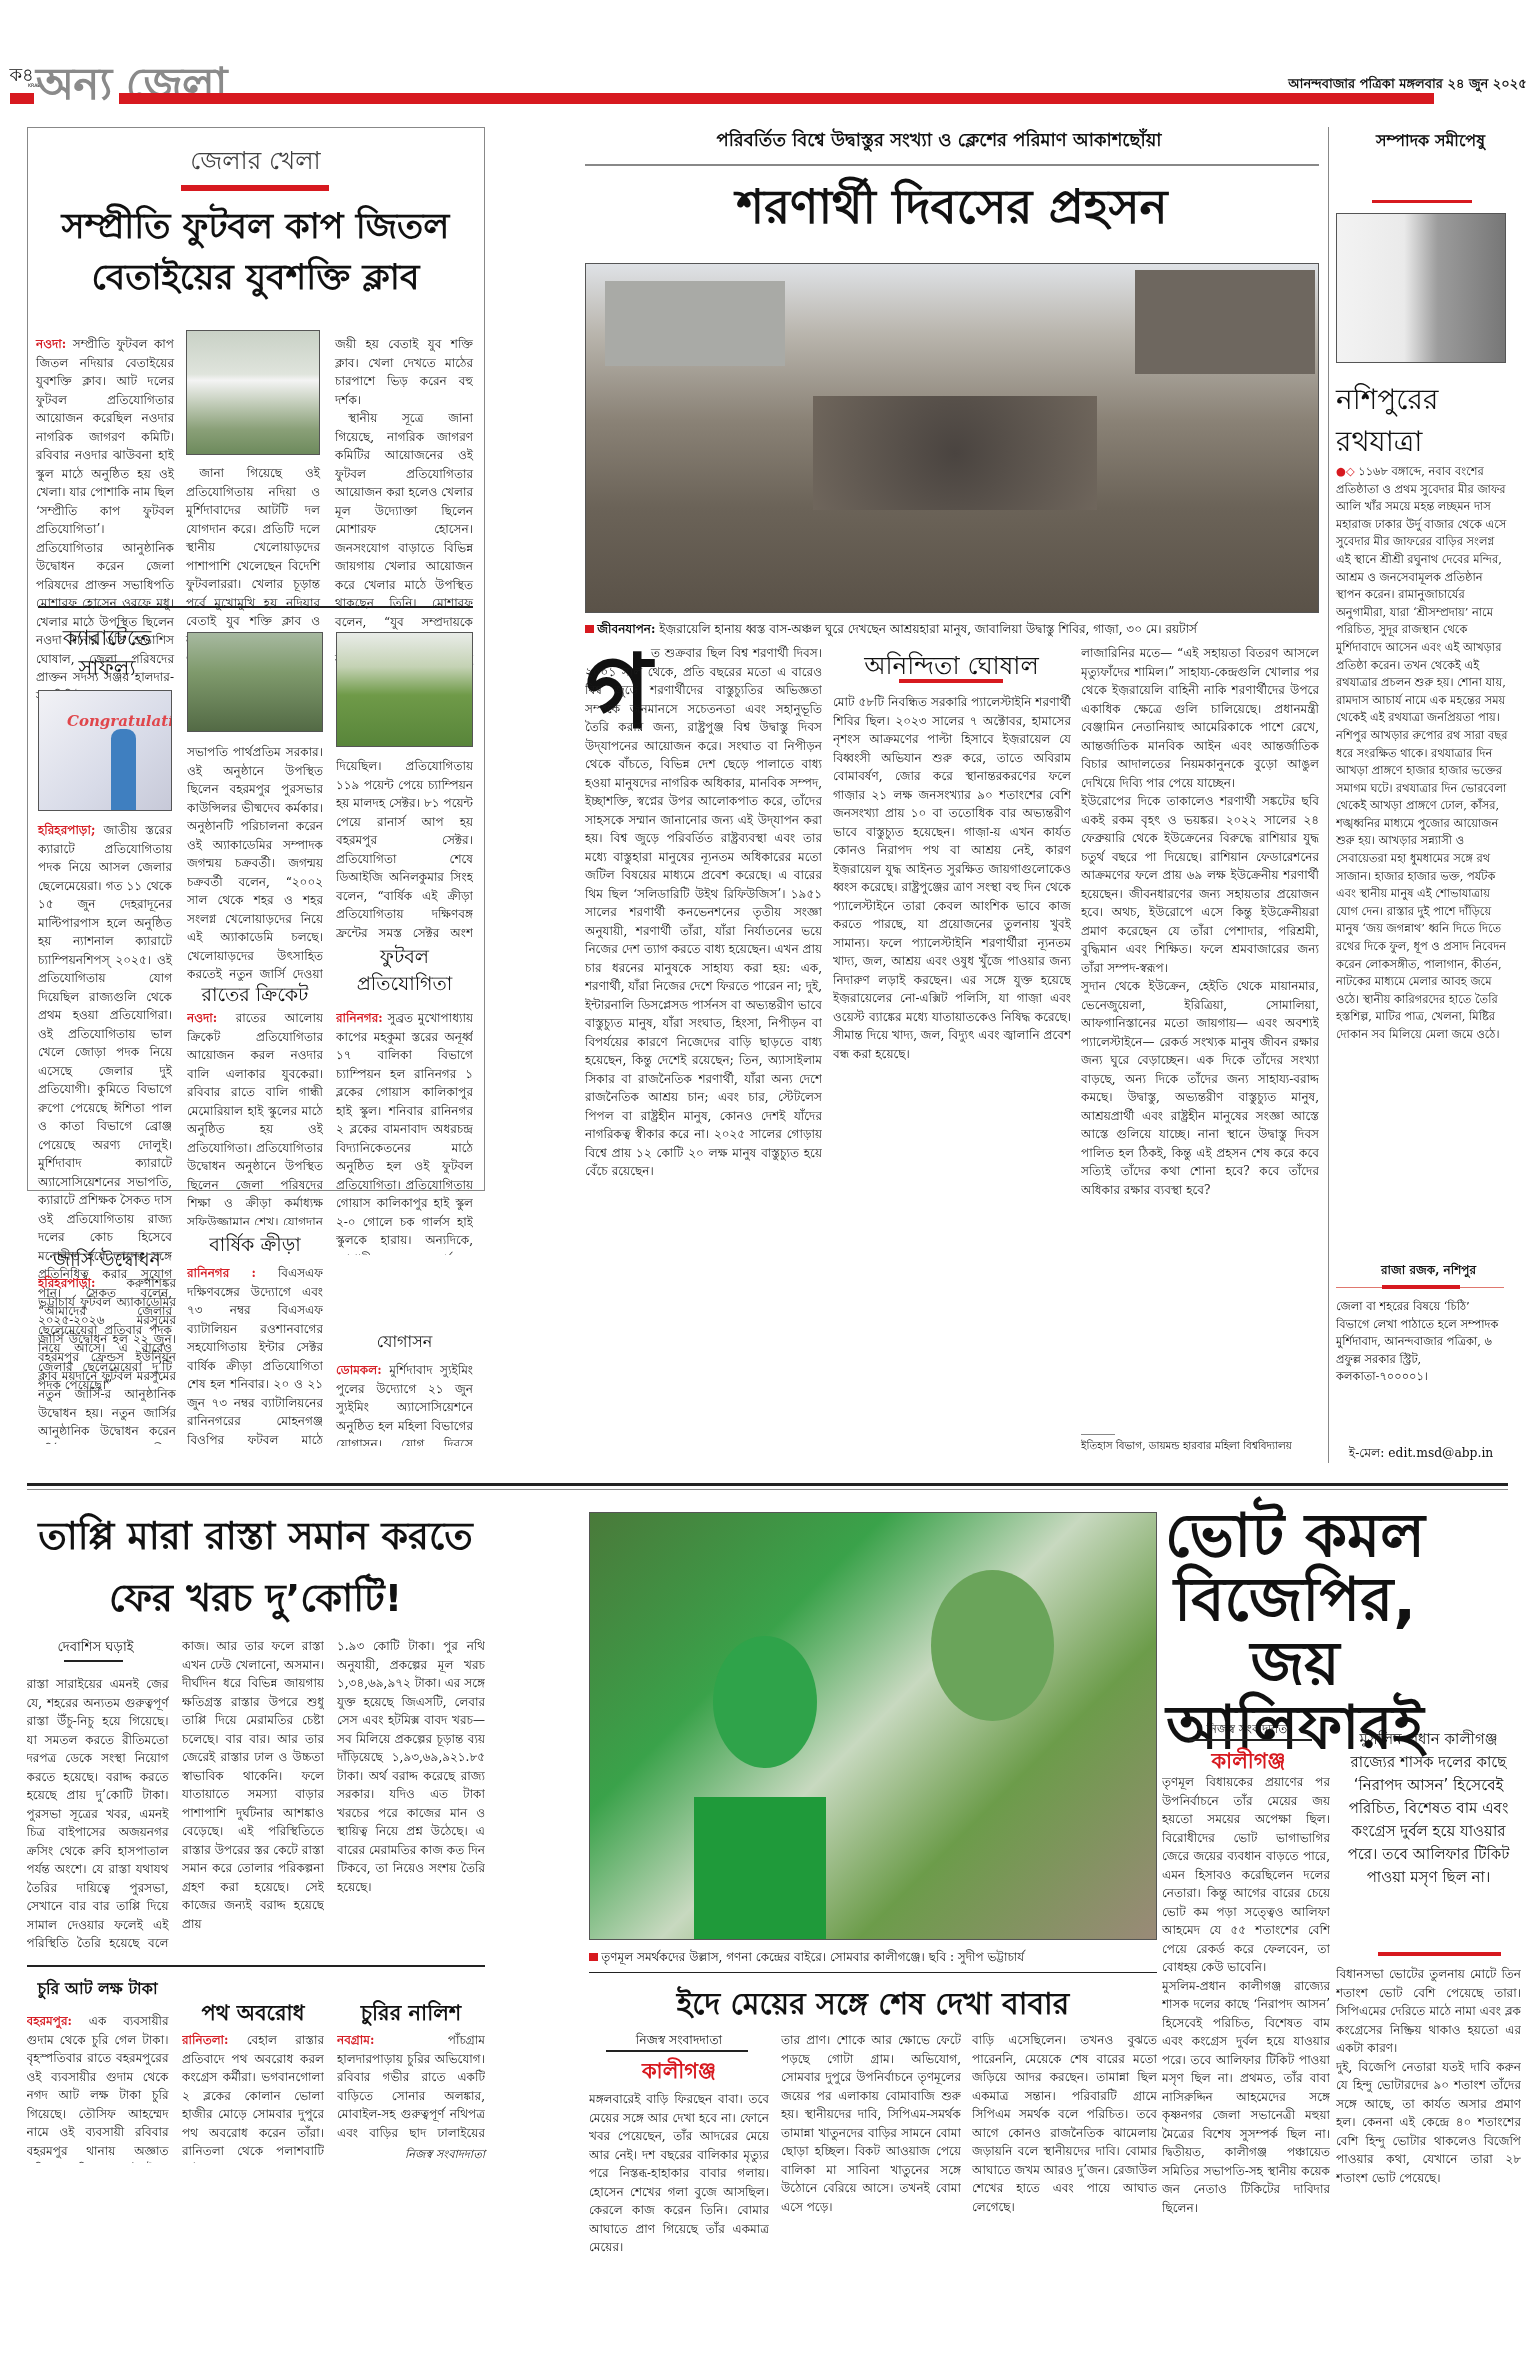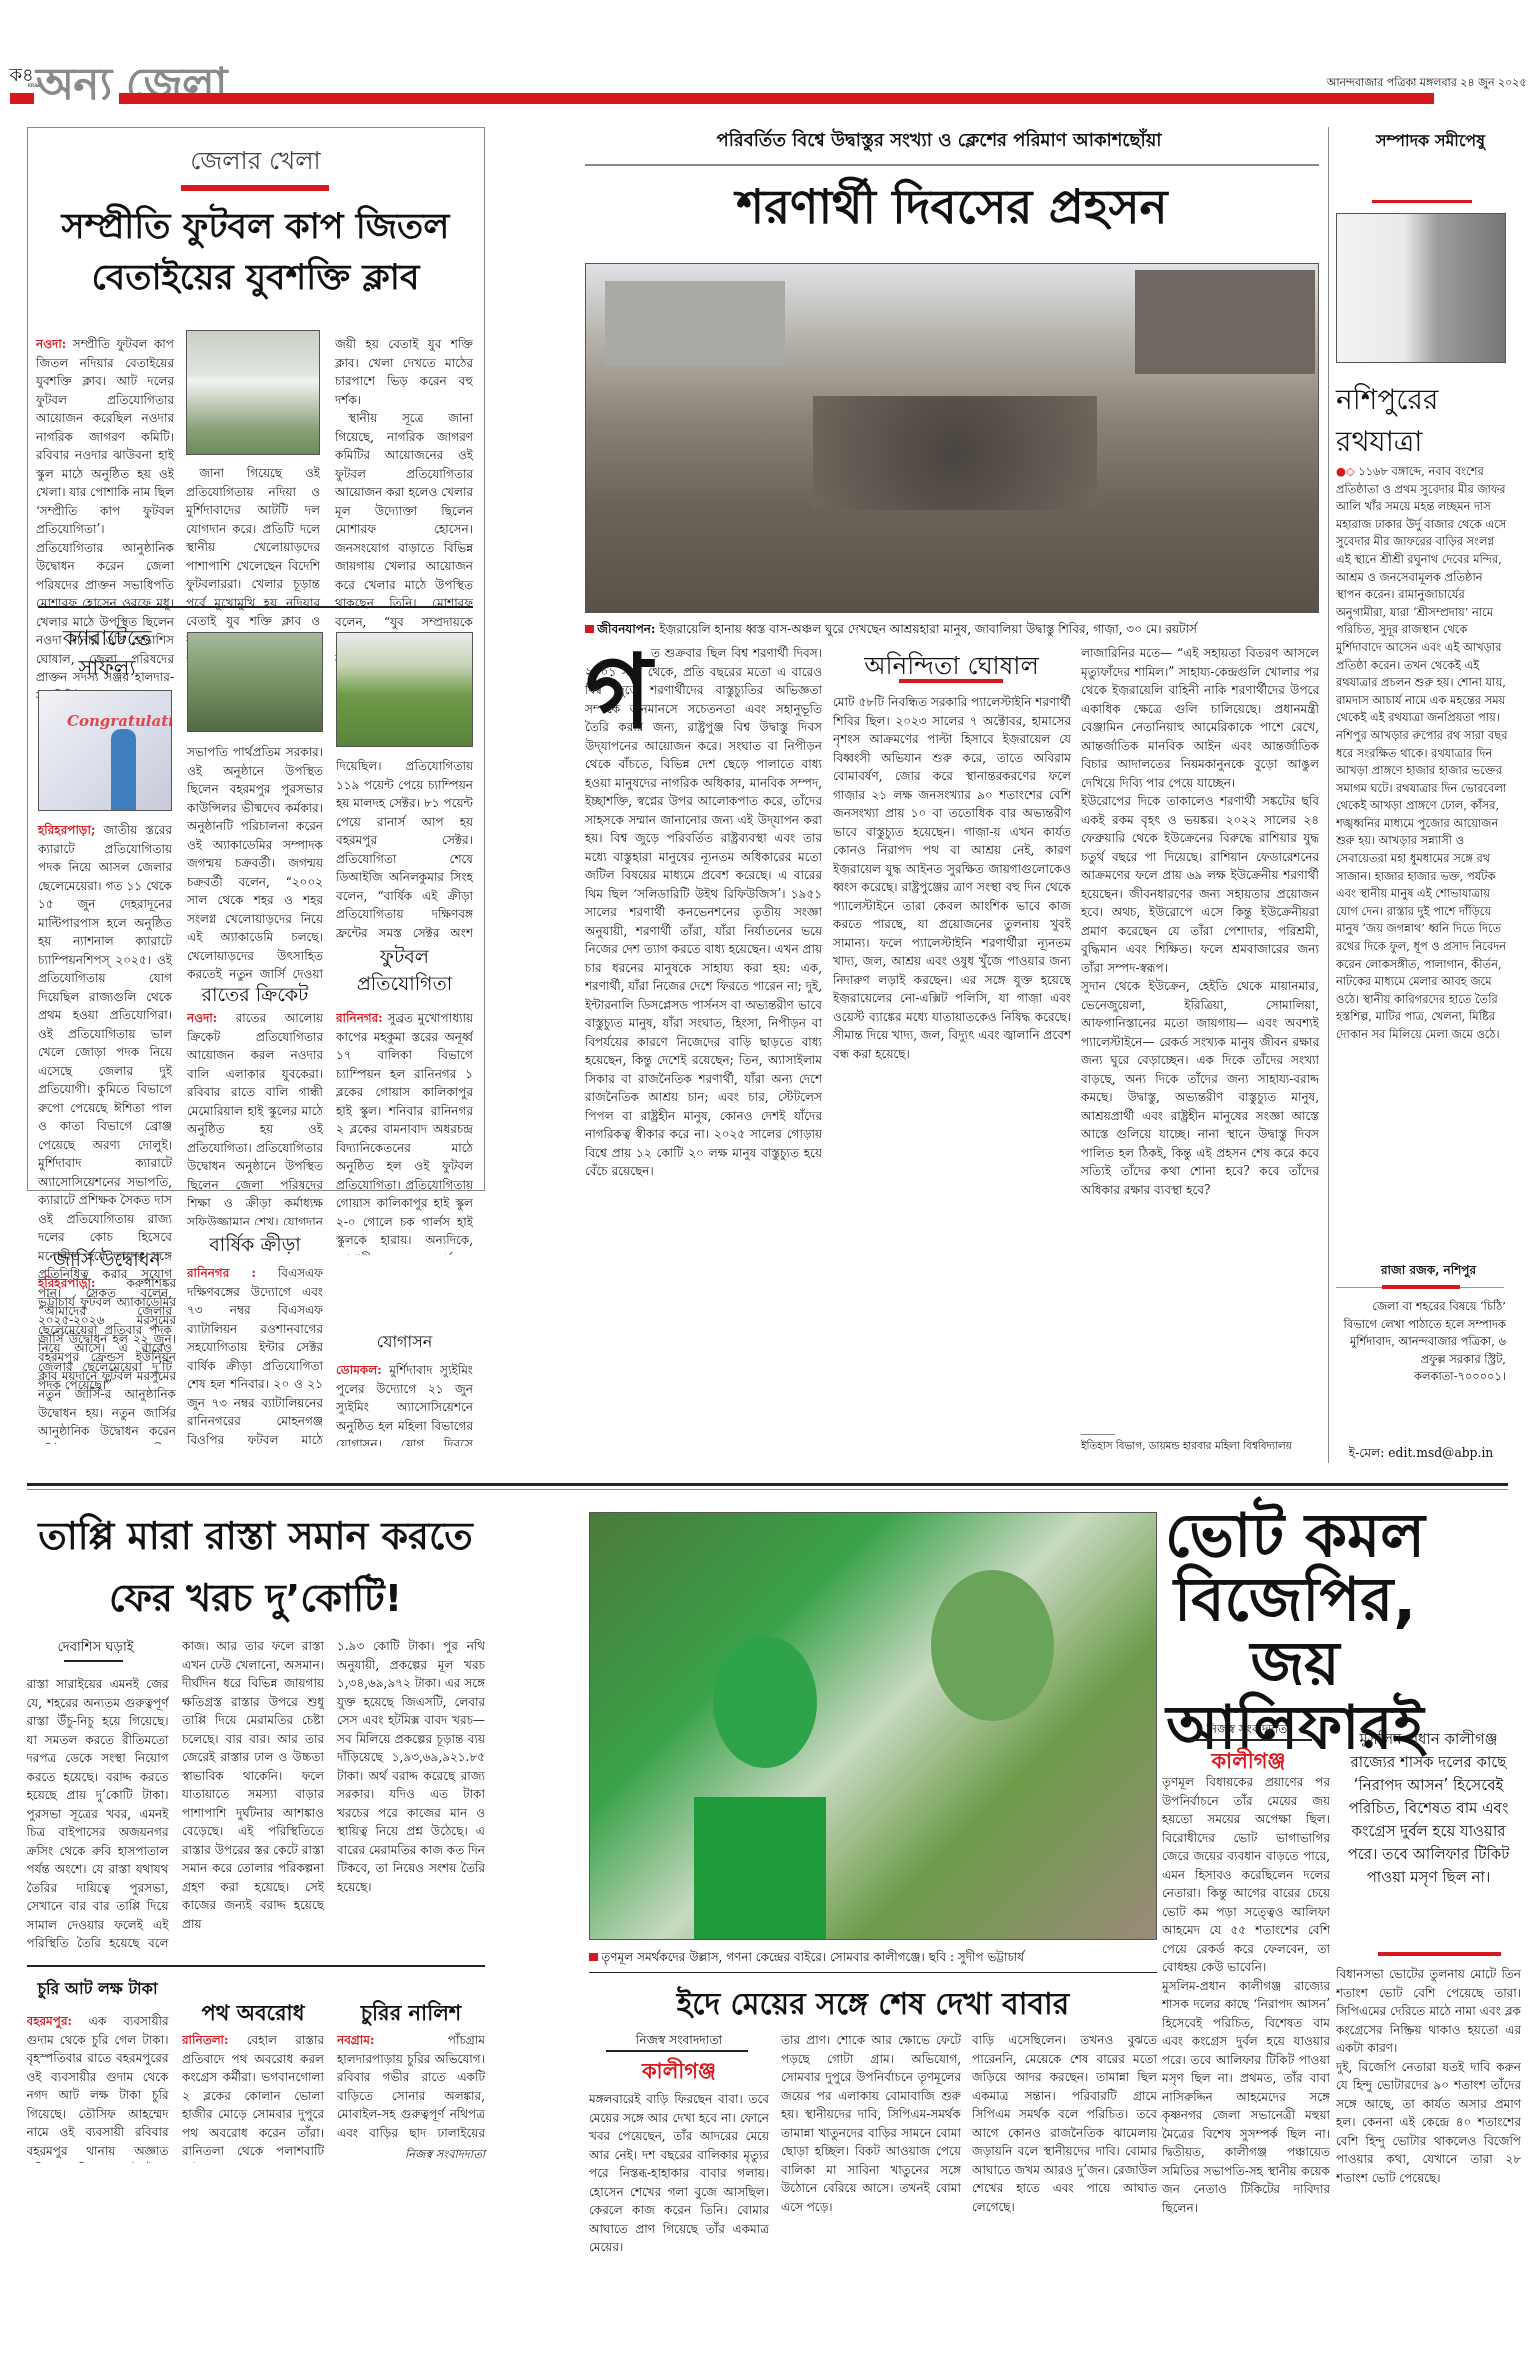--- a/index.html
+++ b/index.html
@@ -16,21 +16,21 @@
 .sq{display:inline-block;width:8.5px;height:8.5px;background:#d7191f;margin-right:3.8px}
 </style>
 </head>
 <body>
 
 <div class="abs" style="left:9.5px;top:61px;font-size:18px;font-family:'DejaVu Sans',sans-serif">ক৪</div>
 <div class="abs" style="left:28px;top:83px;font-size:4.7px;font-family:'DejaVu Sans',sans-serif">KRAE</div>
 <div class="abs redbar" style="left:9.5px;top:93px;width:24px;height:11.4px"></div>
 <div class="abs" style="left:36px;top:55px;font-size:44px;line-height:57px;color:#8a8a8a;font-family:'DejaVu Sans',sans-serif;font-weight:bold;letter-spacing:-0.9px">অন্য জেলা</div>
 <div class="abs redbar" style="left:119px;top:93px;width:1315px;height:11.4px"></div>
-<div class="abs" style="right:11.4px;top:74px;font-size:11px;font-weight:normal;font-family:'DejaVu Sans',sans-serif">আনন্দবাজার পত্রিকা মঙ্গলবার ২৪ জুন ২০২৫</div>
+<div class="abs" style="right:11.4px;top:74px;font-size:13px;font-weight:bold;font-family:'DejaVu Sans',sans-serif">আনন্দবাজার পত্রিকা মঙ্গলবার ২৪ জুন ২০২৫</div>
 
 <div class="abs" style="left:26.5px;top:127px;width:458px;height:1064px;border:0.9px solid #888"></div>
 <div class="abs hd" style="left:26.5px;top:142px;width:458px;font-size:24.6px;color:#404040;font-weight:normal">জেলার খেলা</div>
 <div class="abs redbar" style="left:181px;top:185px;width:148px;height:5.7px"></div>
 <div class="abs hd" style="left:38px;top:201px;width:435px;font-size:35px;line-height:51px">সম্প্রীতি ফুটবল কাপ জিতল বেতাইয়ের যুবশক্তি ক্লাব</div>
 
 <div class="abs txt" style="left:36px;top:335px;width:138px"><span class="dl">নওদা:</span> <span>সম্প্রীতি ফুটবল কাপ জিতল নদিয়ার বেতাইয়ের যুবশক্তি ক্লাব। আট দলের ফুটবল প্রতিযোগিতার আয়োজন করেছিল নওদার নাগরিক জাগরণ কমিটি। রবিবার নওদার ঝাউবনা হাই স্কুল মাঠে অনুষ্ঠিত হয় ওই খেলা। যার পোশাকি নাম ছিল ‘সম্প্রীতি কাপ ফুটবল প্রতিযোগিতা’। প্রতিযোগিতার আনুষ্ঠানিক উদ্বোধন করেন জেলা পরিষদের প্রাক্তন সভাধিপতি মোশারফ হোসেন ওরফে মধু। খেলার মাঠে উপস্থিত ছিলেন নওদা থানার ওসি শুভাশিস ঘোষাল, জেলা পরিষদের প্রাক্তন সদস্য সঞ্জয় হালদার-সহ বিশিষ্ট জনেরা।</span></div>
 <div class="abs photo" style="left:186px;top:330px;width:134px;height:125px;background:linear-gradient(#c9d1c6 0%,#dfe4dc 35%,#f4f4f4 40%,#8aa078 80%,#6d8a5c 100%)"></div>
 <div class="abs txt" style="left:186px;top:464px;width:134px;text-indent:13.2px">জানা গিয়েছে ওই প্রতিযোগিতায় নদিয়া ও মুর্শিদাবাদের আটটি দল যোগদান করে। প্রতিটি দলে স্থানীয় খেলোয়াড়দের পাশাপাশি খেলেছেন বিদেশি ফুটবলাররা। খেলার চূড়ান্ত পর্বে মুখোমুখি হয় নদিয়ার বেতাই যুব শক্তি ক্লাব ও নওদার বালি ইনসান আলি একাদশ। ১-০ গোলে</div>
 <div class="abs txt" style="left:335px;top:335px;width:138px">
@@ -84,21 +84,21 @@
 
 <div class="abs thin" style="left:1328px;top:127px;width:0.9px;height:1336px"></div>
 <div class="abs hd" style="left:1336px;top:127px;width:189px;font-size:16px;line-height:28px;font-weight:bold">সম্পাদক সমীপেষু</div>
 <div class="abs redbar" style="left:1372px;top:200px;width:100px;height:2.8px"></div>
 <div class="abs photo" style="left:1336px;top:213px;width:170px;height:150px;background:linear-gradient(90deg,#f3f3f3 0%,#eaeaea 40%,#9c9c9c 60%,#777 100%)"></div>
 <div class="abs" style="left:1336px;top:379px;width:189px;font-size:28px;line-height:42px;font-family:'DejaVu Sans',sans-serif">নশিপুরের রথযাত্রা</div>
 <div class="abs txt" style="left:1336px;top:463px;width:175px;height:776px;overflow:hidden;font-size:11.4px;line-height:17.6px;text-align:left"><span style="color:#d7191f;font-weight:bold">●◇</span> <span>১১৬৮ বঙ্গাব্দে, নবাব বংশের প্রতিষ্ঠাতা ও প্রথম সুবেদার মীর জাফর আলি খাঁর সময়ে মহন্ত লচ্ছমন দাস মহারাজ ঢাকার উর্দু বাজার থেকে এসে সুবেদার মীর জাফরের বাড়ির সংলগ্ন এই স্থানে শ্রীশ্রী রঘুনাথ দেবের মন্দির, আশ্রম ও জনসেবামূলক প্রতিষ্ঠান স্থাপন করেন। রামানুজাচার্যের অনুগামীরা, যারা ‘শ্রীসম্প্রদায়’ নামে পরিচিত, সুদূর রাজস্থান থেকে মুর্শিদাবাদে আসেন এবং এই আখড়ার প্রতিষ্ঠা করেন। তখন থেকেই এই রথযাত্রার প্রচলন শুরু হয়। শোনা যায়, রামদাস আচার্য নামে এক মহন্তের সময় থেকেই এই রথযাত্রা জনপ্রিয়তা পায়। নশিপুর আখড়ার রুপোর রথ সারা বছর ধরে সংরক্ষিত থাকে। রথযাত্রার দিন আখড়া প্রাঙ্গণে হাজার হাজার ভক্তের সমাগম ঘটে। রথযাত্রার দিন ভোরবেলা থেকেই আখড়া প্রাঙ্গণে ঢোল, কাঁসর, শঙ্খধ্বনির মাধ্যমে পুজোর আয়োজন শুরু হয়। আখড়ার সন্ন্যাসী ও সেবায়েতরা মহা ধুমধামের সঙ্গে রথ সাজান। হাজার হাজার ভক্ত, পর্যটক এবং স্থানীয় মানুষ এই শোভাযাত্রায় যোগ দেন। রাস্তার দুই পাশে দাঁড়িয়ে মানুষ ‘জয় জগন্নাথ’ ধ্বনি দিতে দিতে রথের দিকে ফুল, ধূপ ও প্রসাদ নিবেদন করেন লোকসঙ্গীত, পালাগান, কীর্তন, নাটকের মাধ্যমে মেলার আবহ জমে ওঠে। স্থানীয় কারিগরদের হাতে তৈরি হস্তশিল্প, মাটির পাত্র, খেলনা, মিষ্টির দোকান সব মিলিয়ে মেলা জমে ওঠে।</span></div>
 <div class="abs" style="left:1381px;top:1261px;font-size:12px;font-weight:bold">রাজা রজক, নশিপুর</div>
 <div class="abs" style="left:1336px;top:1287px;width:168px;height:0.9px;background:#e0786e"></div>
 <div class="abs redbar" style="left:1382px;top:1285px;width:78px;height:3.8px"></div>
-<div class="abs" style="left:1336px;top:1298px;width:170px;font-size:11.4px;line-height:17.6px;text-align:right">জেলা বা শহরের বিষয়ে ‘চিঠি’ বিভাগে লেখা পাঠাতে হলে সম্পাদক মুর্শিদাবাদ, আনন্দবাজার পত্রিকা, ৬ প্রফুল্ল সরকার স্ট্রিট, কলকাতা-৭০০০০১।</div>
+<div class="abs" style="left:1336px;top:1298px;width:170px;font-size:11.4px;line-height:17.6px;text-align:left">জেলা বা শহরের বিষয়ে ‘চিঠি’ বিভাগে লেখা পাঠাতে হলে সম্পাদক মুর্শিদাবাদ, আনন্দবাজার পত্রিকা, ৬ প্রফুল্ল সরকার স্ট্রিট, কলকাতা-৭০০০০১।</div>
 <div class="abs" style="left:1336px;top:1444px;width:170px;text-align:center;font-size:12.3px"><span>ই-মেল:</span> <span>edit.msd@abp.in</span></div>
 
 <div class="abs rule" style="left:26.5px;top:1483px;width:1481px;height:2.8px"></div>
 <div class="abs thin" style="left:26.5px;top:1489px;width:1481px;height:0.9px"></div>
 
 <div class="abs hd" style="left:26.5px;top:1505px;width:458px;font-size:38px;line-height:62px">তাপ্পি মারা রাস্তা সমান করতে ফের খরচ দু’কোটি!</div>
 <div class="abs hd" style="left:26.5px;top:1637px;width:138px;font-size:13.2px;font-weight:normal">দেবাশিস ঘড়াই</div>
 <div class="abs rule" style="left:64px;top:1660px;width:59px;height:1.9px"></div>
 <div class="abs txt" style="left:26.5px;top:1675px;width:142px;height:279px;overflow:hidden">রাস্তা সারাইয়ের এমনই জের যে, শহরের অন্যতম গুরুত্বপূর্ণ রাস্তা উঁচু-নিচু হয়ে গিয়েছে। যা সমতল করতে রীতিমতো দরপত্র ডেকে সংস্থা নিয়োগ করতে হয়েছে। বরাদ্দ করতে হয়েছে প্রায় দু’কোটি টাকা। পুরসভা সূত্রের খবর, এমনই চিত্র বাইপাসের অজয়নগর ক্রসিং থেকে রুবি হাসপাতাল পর্যন্ত অংশে। যে রাস্তা যথাযথ তৈরির দায়িত্বে পুরসভা, সেখানে বার বার তাপ্পি দিয়ে সামাল দেওয়ার ফলেই এই পরিস্থিতি তৈরি হয়েছে বলে অভিযোগ। পুর আধিকারিকদের একাংশ জানাচ্ছেন, বাইপাসের ওই অংশে দিনের পর দিন চলেছে সাময়িক ভাবে সংশ্লিষ্ট রাস্তার খানাখন্দ ভরাটের</div>
 <div class="abs txt" style="left:182px;top:1637px;width:142px;height:317px;overflow:hidden">কাজ। আর তার ফলে রাস্তা এখন ঢেউ খেলানো, অসমান। দীর্ঘদিন ধরে বিভিন্ন জায়গায় ক্ষতিগ্রস্ত রাস্তার উপরে শুধু তাপ্পি দিয়ে মেরামতির চেষ্টা চলেছে। বার বার। আর তার জেরেই রাস্তার ঢাল ও উচ্চতা স্বাভাবিক থাকেনি। ফলে যাতায়াতে সমস্যা বাড়ার পাশাপাশি দুর্ঘটনার আশঙ্কাও বেড়েছে। এই পরিস্থিতিতে রাস্তার উপরের স্তর কেটে রাস্তা সমান করে তোলার পরিকল্পনা গ্রহণ করা হয়েছে। সেই কাজের জন্যই বরাদ্দ হয়েছে প্রায়</div>

